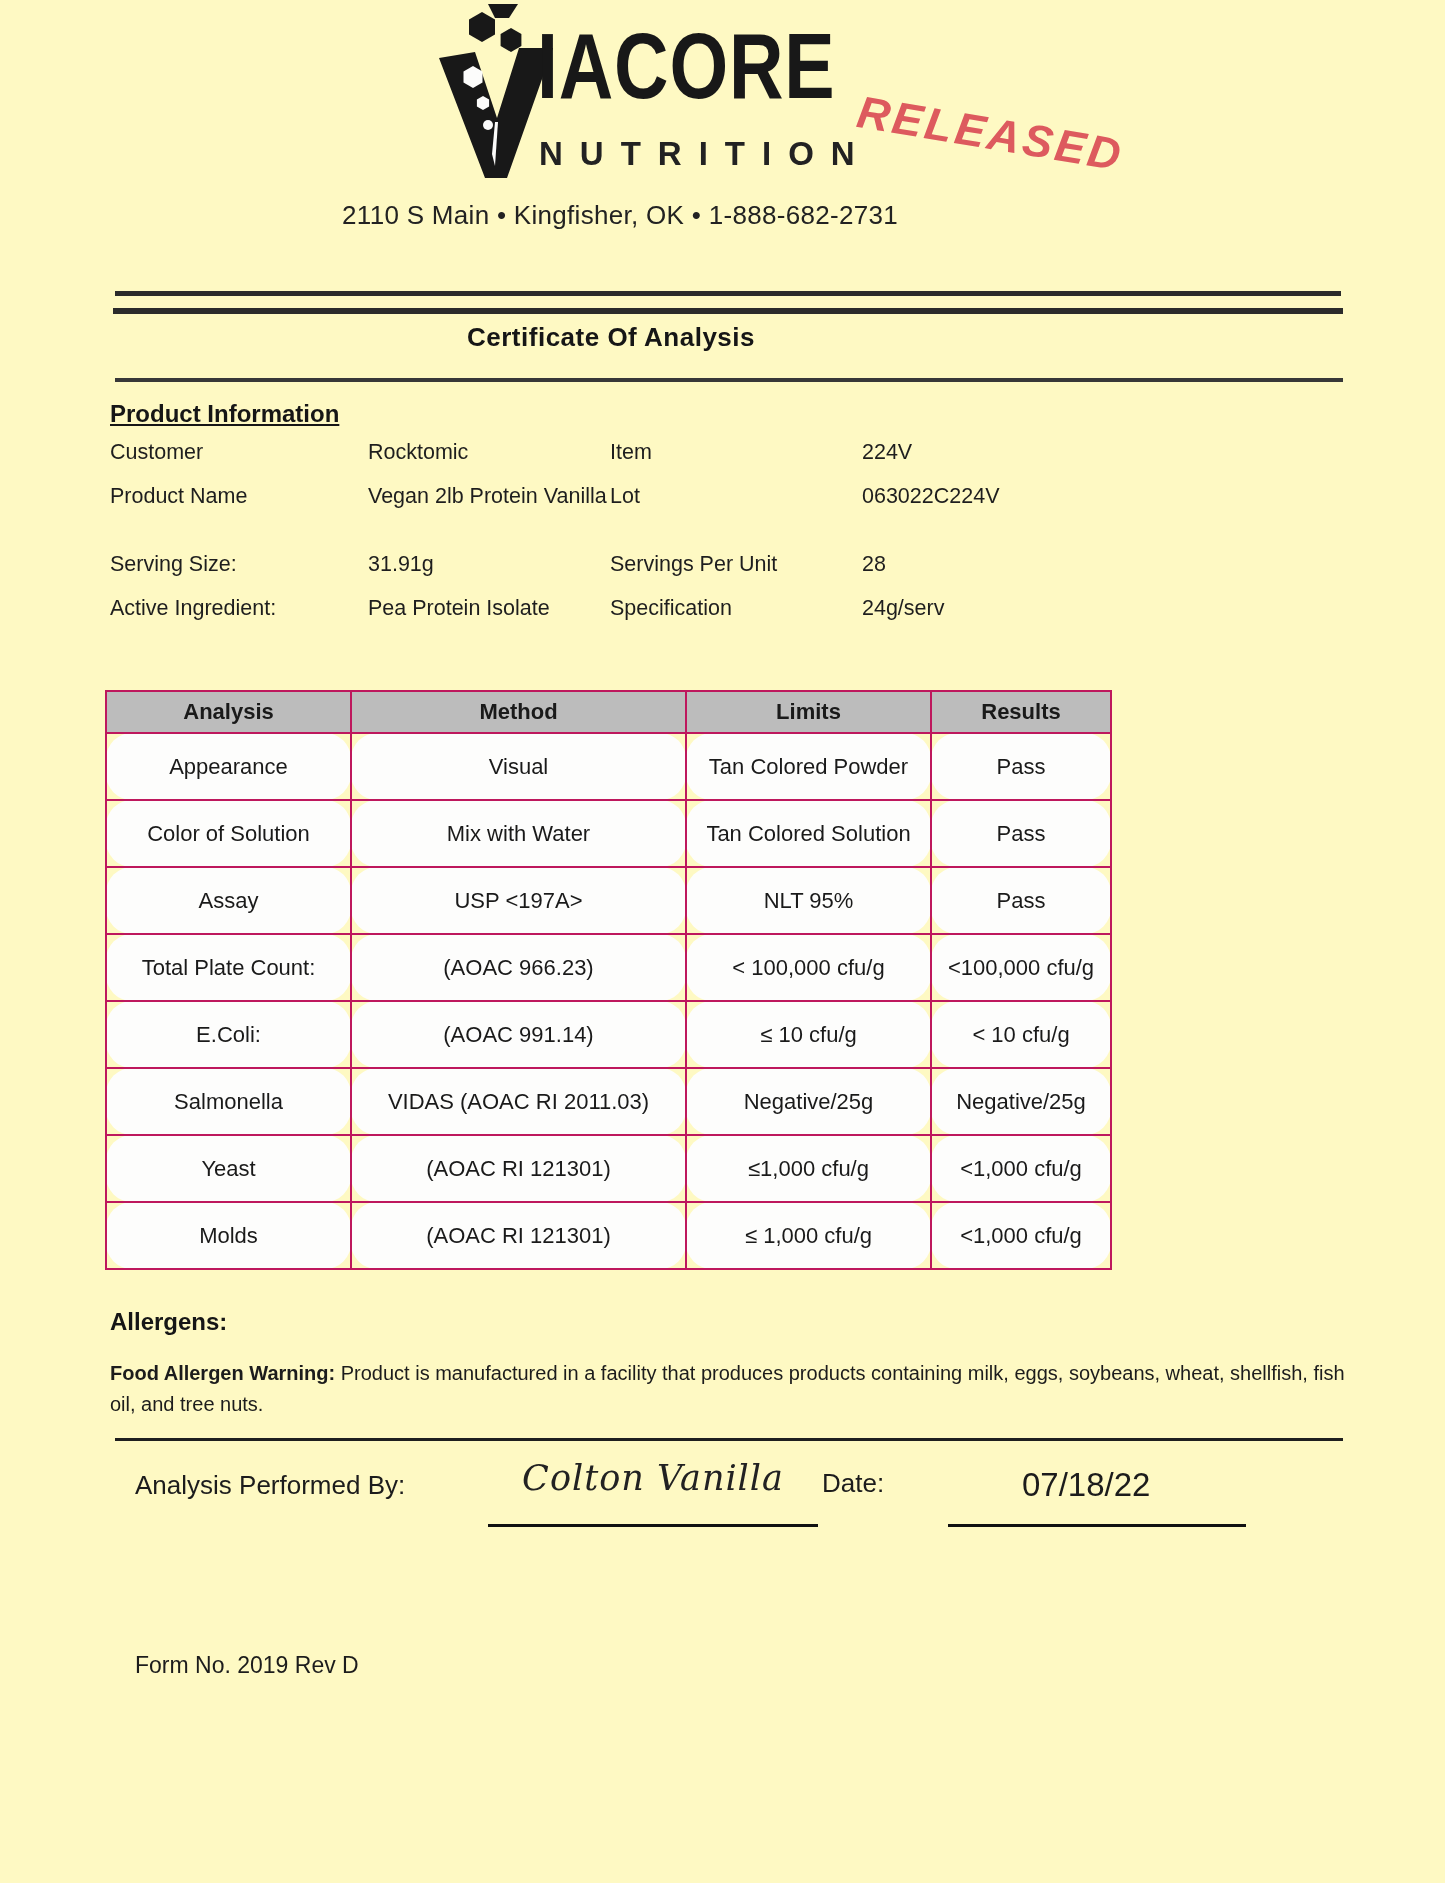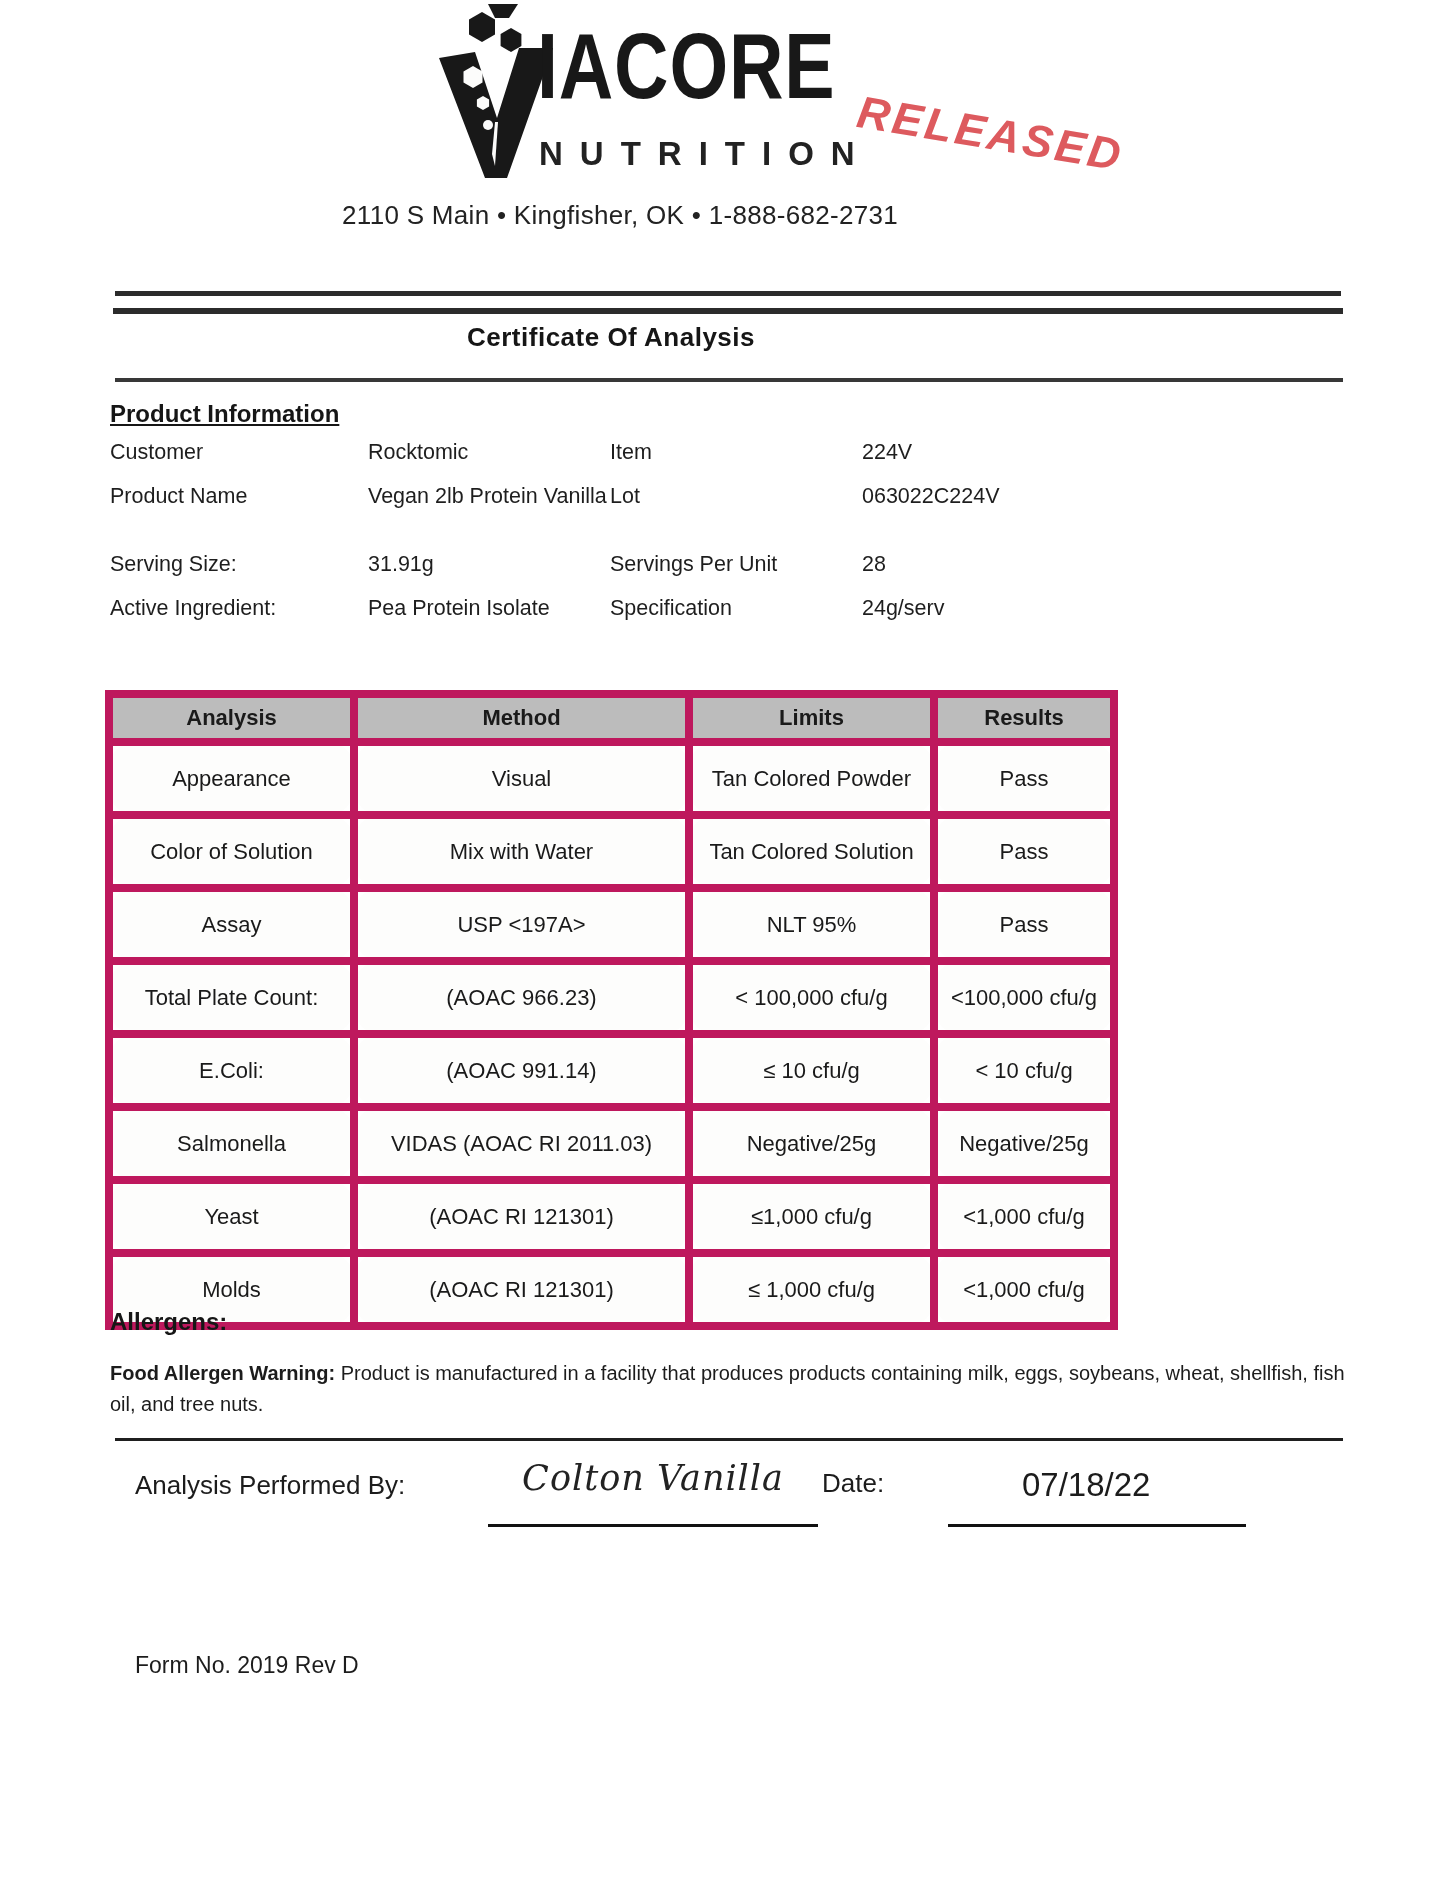--- a/index.html
+++ b/index.html
@@ -1,19 +1,19 @@
 <!DOCTYPE html>
 <html><head>
 <meta charset="utf-8">
 <style>
   html,body{margin:0;padding:0;}
   body{background:#e9e9e9;font-family:"Liberation Sans",sans-serif;}
   .page{
     position:relative;width:1445px;height:1883px;margin:0 auto;
-    background:#ffffff;color:#1c1c1c;overflow:hidden;
+    background:#fef9c3;color:#1c1c1c;overflow:hidden;
   }
   
   .logo-box{position:absolute;left:435px;top:4px;width:400px;height:180px;}
   .flask-svg{position:absolute;left:0;top:0;}
   .brand-main{
     position:absolute;left:102px;top:16px;font-size:92px;font-weight:bold;
     line-height:1;color:#181818;transform:scaleX(0.82);transform-origin:left top;
     letter-spacing:1px;white-space:nowrap;
   }
   .brand-sub{
@@ -53,21 +53,21 @@
     grid-template-rows:44px 68px 44px 44px;align-items:start;
     font-size:21.5px;color:#1e1e1e;
   }
   
   .coa-table{
     position:absolute;left:105px;top:690px;width:1005px;
     border-collapse:collapse;table-layout:fixed;
     font-size:22px;color:#1a1a1a;
   }
   .coa-table th,.coa-table td{
-    border:8px solid #be185d;text-align:center;vertical-align:middle;
+    border:2px solid #be185d;text-align:center;vertical-align:middle;
     padding:0 6px;overflow:hidden;
   }
   .coa-table th{background:#bcbcbc;height:40px;font-size:22px;}
   .coa-table td{height:65px;background:#fdfdfc;border-radius:26px;}
   
   .allergens-heading{
     position:absolute;left:110px;top:1308px;font-size:24px;font-weight:bold;color:#161616;
   }
   .allergen-para{
     position:absolute;left:110px;top:1358px;width:1238px;

